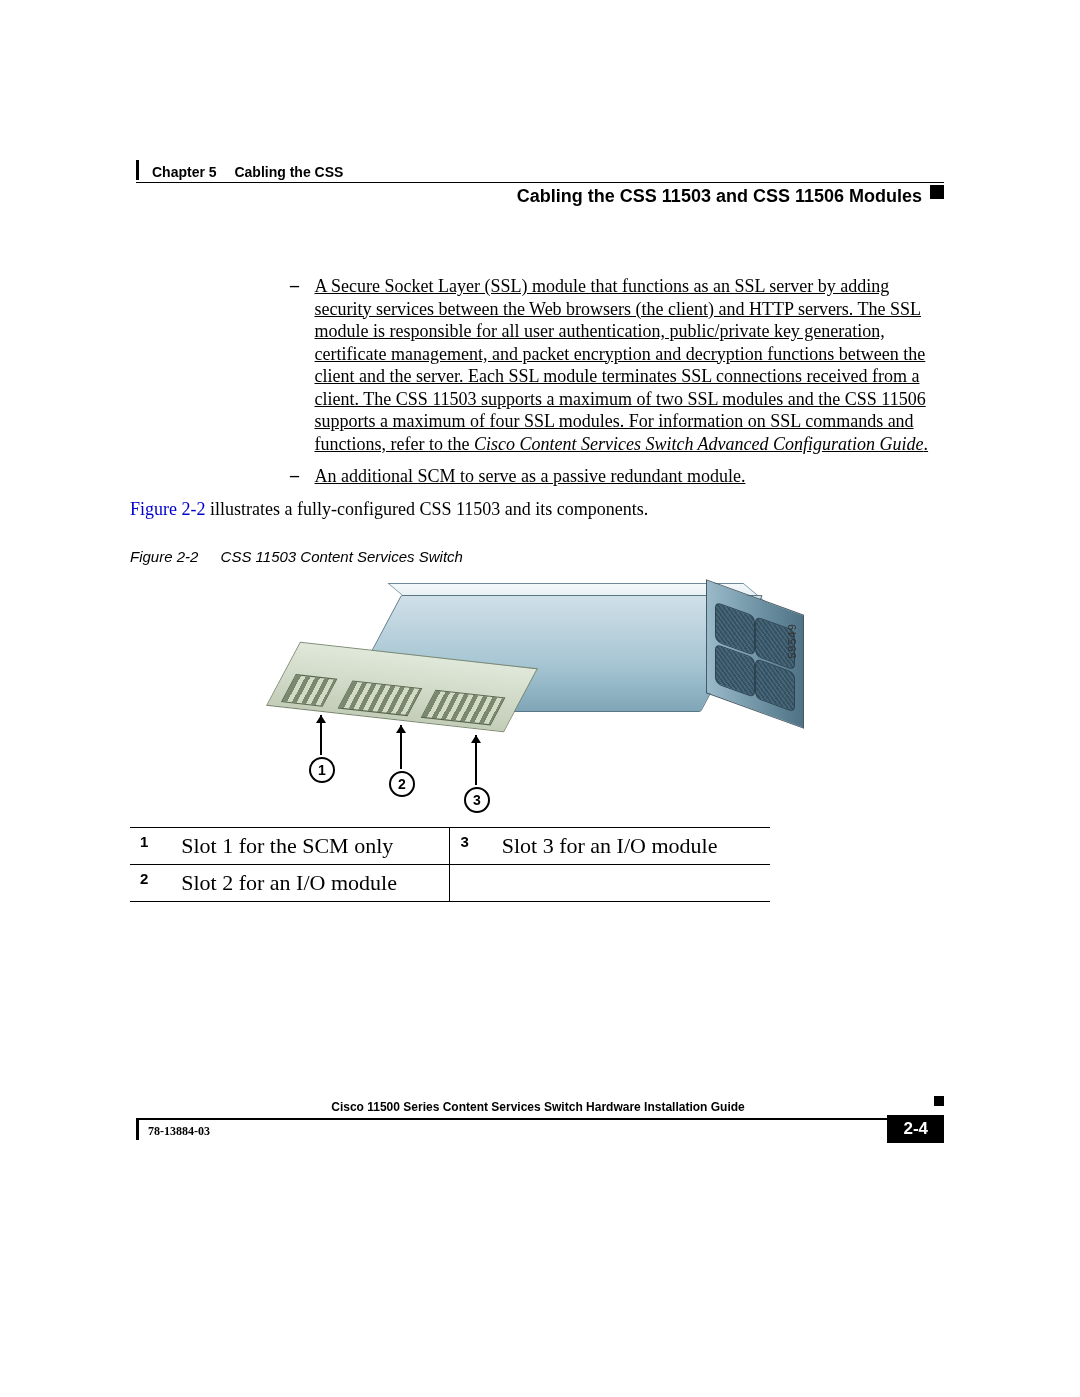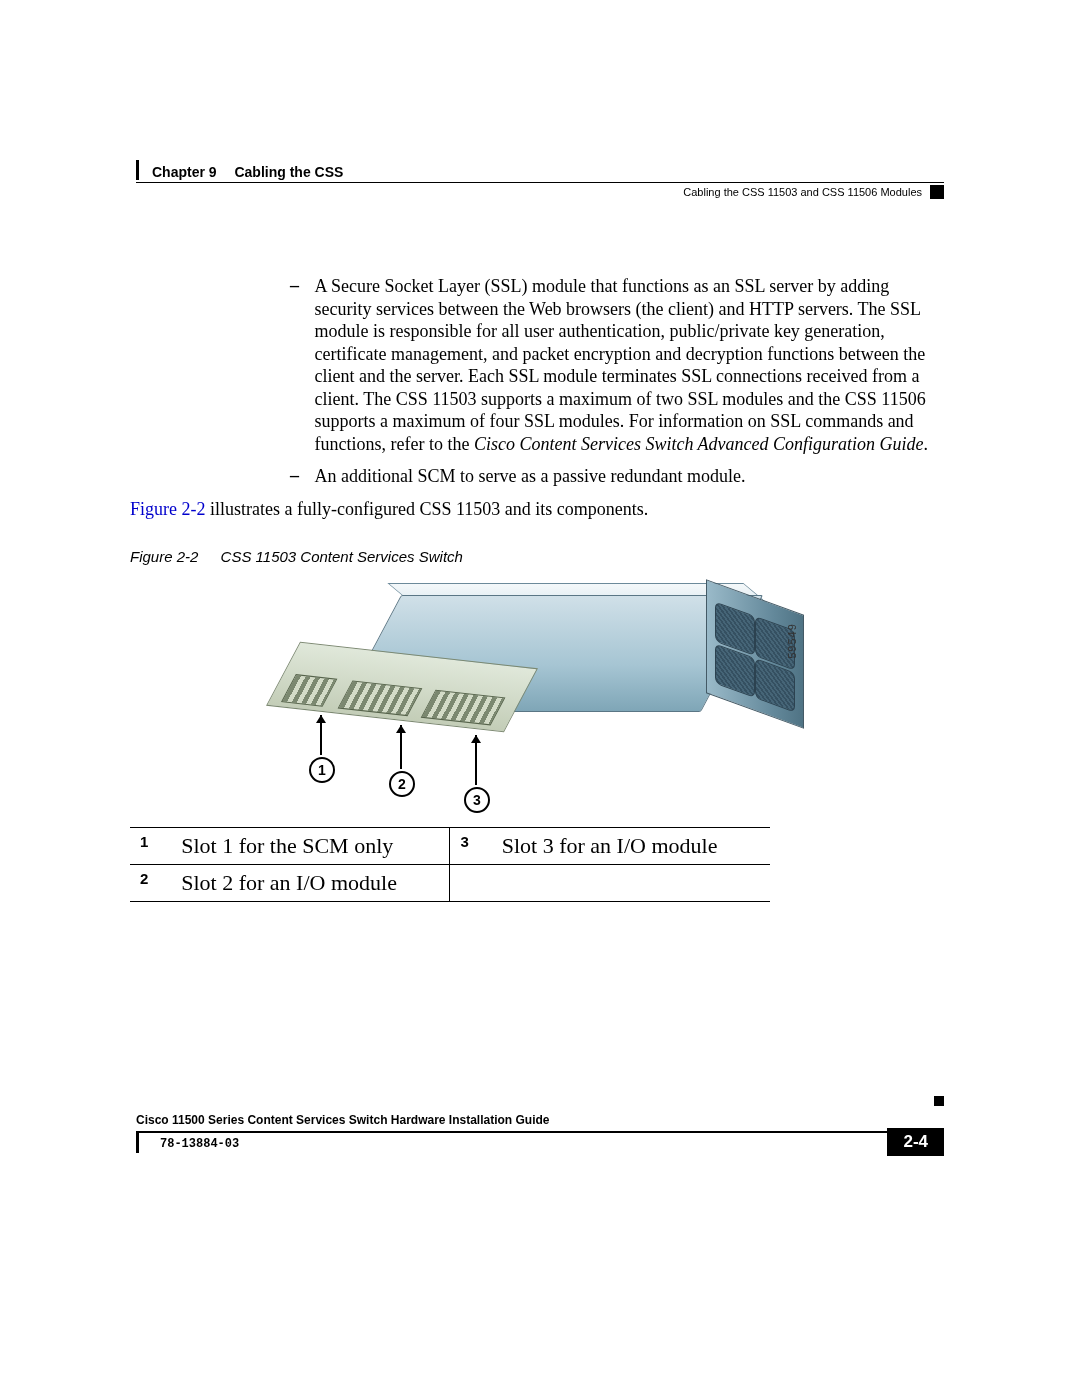--- a/index.html
+++ b/index.html
@@ -39,22 +39,22 @@
   .chapter-title {
     font-weight: bold;
     margin-left: 14px;
     text-align: right;
   }
   .section-title {
     position: absolute;
     right: 28px;
     top: 26px;
     font-family: Arial, Helvetica, sans-serif;
-    font-weight: normal;
-    font-size: 11px;
+    font-weight: bold;
+    font-size: 18px;
     margin-left: 40px;
   }
   .header-square {
     position: absolute;
     right: 6px;
     top: 25px;
     width: 14px;
     height: 14px;
     background: #000;
   }
@@ -78,20 +78,21 @@
     display: inline-block;
     width: 20px;
     vertical-align: top;
     font-weight: bold;
   }
   .btext {
     display: inline-block;
     width: 620px;
     vertical-align: top;
     line-height: 1.25;
+    text-decoration: underline;
   }
   .italic { font-style: italic; }
   .para {
     margin-top: 8px;
     margin-bottom: 20px;
     line-height: 1.25;
   }
   .fig-link { color: #0000cc; }
   .figure-caption {
     font-family: Arial, Helvetica, sans-serif;
@@ -238,42 +239,41 @@
     font-size: 15px;
   }
 
   
   .footer {
     position: absolute;
     left: 6px; right: 6px;
     top: 940px;
   }
   .footer-doc {
-    text-align: left;
+    text-align: center;
     font-family: Arial, Helvetica, sans-serif;
     font-weight: bold;
     font-size: 12px;
     padding-right: 4px;
-    margin-top: 13px;
   }
   .footer-bar {
     position: relative;
     height: 24px;
     margin-top: 4px;
   }
   .footer-line {
     position: absolute;
     left: 0; right: 0; top: 0;
     height: 2px;
     background: #000;
   }
   .footer-id {
     position: absolute;
-    left: 24px; top: 6px;
-    font-family: Liberation Mono, monospace;
+    left: 12px; top: 6px;
+    font-family: Liberation Serif, serif;
     font-weight: bold;
     font-size: 12px;
   }
   .page-num {
     position: absolute;
     right: 0; top: -3px;
     background: #000;
     color: #fff;
     font-family: Arial, Helvetica, sans-serif;
     font-weight: bold;
@@ -287,21 +287,21 @@
   }
 </style>
 </head>
 <body>
 
 <div class="page">
 
   <div class="header">
     <div class="vbar" style="left:6px; top:0; height:20px;"></div>
     <div class="chapter-line">
-      <span>Chapter 9</span>
+      <span>Chapter 5</span>
       <span class="chapter-title">Cabling the CSS</span>
     </div>
     <div class="hr"></div>
     <div class="section-title">Cabling the CSS 11503 and CSS 11506 Modules</div>
     <div class="header-square"></div>
   </div>
 
   <div class="content">
 
     <div class="bullet-block">

